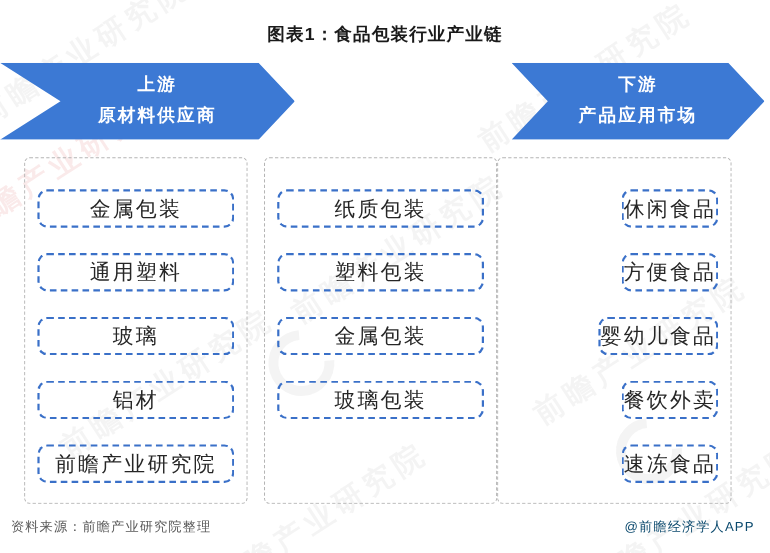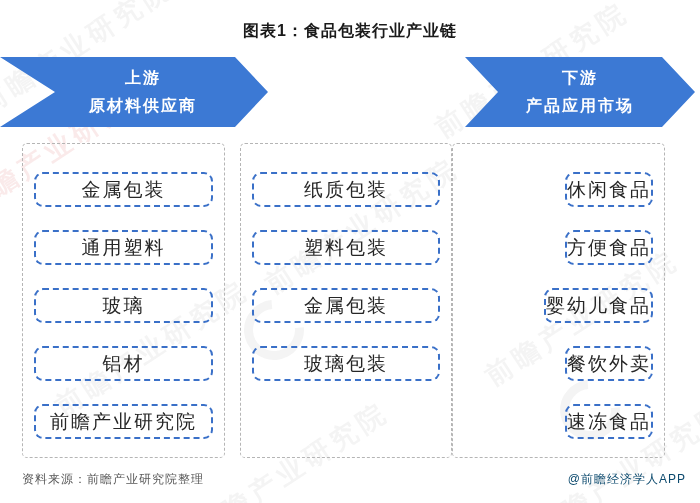--- a/index.html
+++ b/index.html
@@ -58,21 +58,21 @@
   .col-3{left:452px;width:213px;align-items:flex-end;}
   .chain-box{
     height:35px;min-height:35px;margin:0 11px 23px 11px;box-sizing:border-box;
     border:2px dashed #3a70c8;border-radius:9px;
     display:flex;align-items:center;justify-content:center;
     font-family:"Liberation Serif","DejaVu Serif",serif;
     font-size:19px;color:#262626;letter-spacing:2px;background:transparent;
   }
   
   .footer{position:absolute;left:0;top:471px;width:100%;z-index:2;font-size:12px;}
-  .footer .src{position:absolute;left:22px;top:0;color:#595959;letter-spacing:1px;}
+  .footer .src{position:absolute;left:10px;top:0;color:#595959;letter-spacing:1px;}
   .footer .credit{position:absolute;right:14px;top:0;color:#0c4a6e;letter-spacing:1px;}
 </style>
 </head>
 <body>
 
 <div class="page">
 
   <div class="wm-layer">
     <span class="wm" style="left:-36px;top:28px;">前瞻产业研究院</span>
     <span class="wm red" style="left:-52px;top:128px;">前瞻产业研究院</span>

